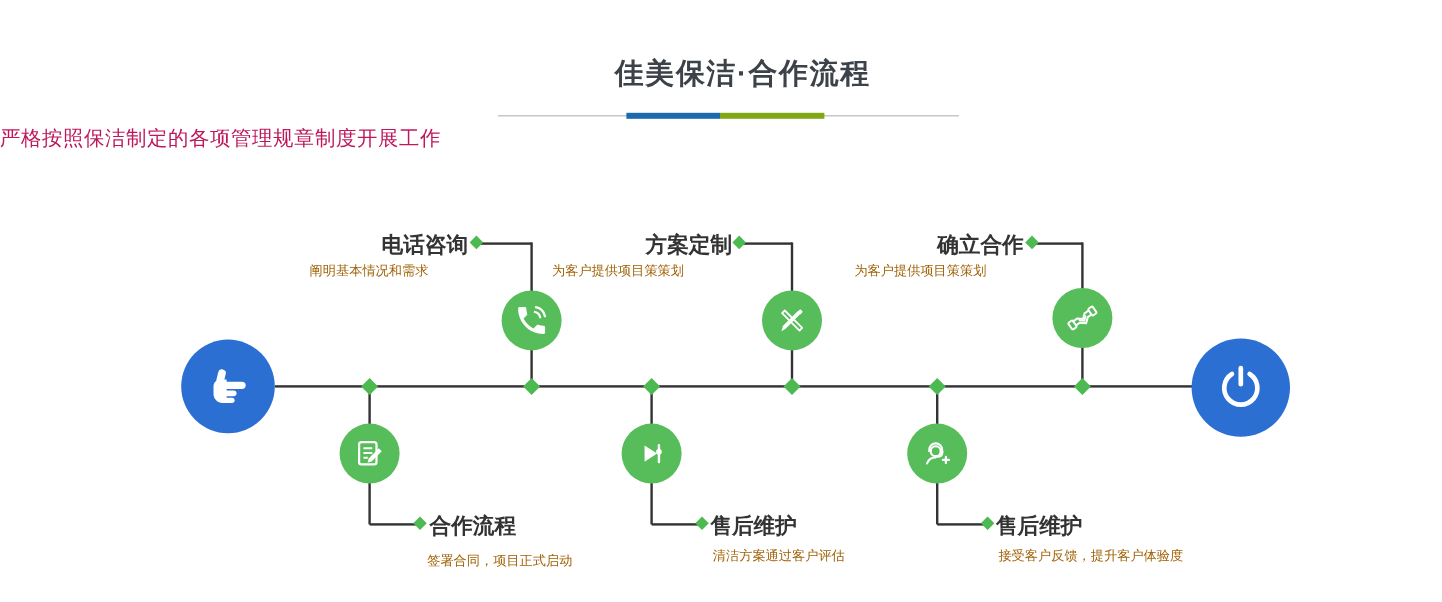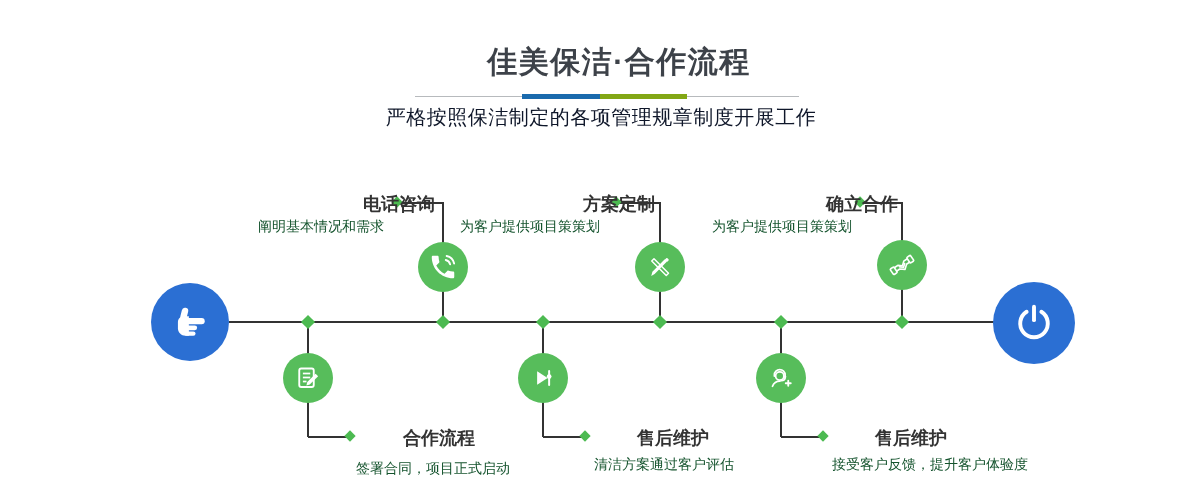--- a/index.html
+++ b/index.html
@@ -1,40 +1,40 @@
 <!DOCTYPE html>
 <html><head>
 <meta charset="utf-8">
 <style>
   html,body{margin:0;padding:0;background:#fff;}
   .stage{position:relative;width:1202px;height:502px;background:#ffffff;overflow:hidden;
          font-family:"Liberation Sans",sans-serif;}
   
   .hdr-title{position:absolute;left:0;right:0;top:44px;text-align:center;
-             font-size:30px;line-height:36px;font-weight:700;color:#3d4249;letter-spacing:1.5px;padding-left:36px;}
+             font-size:24px;line-height:36px;font-weight:700;color:#3d4249;letter-spacing:1.5px;padding-left:36px;}
   .hdr-divider{position:absolute;left:415px;top:94px;width:384px;height:5px;}
   .hdr-divider .thin{position:absolute;left:0;right:0;top:2px;height:1px;background:#b7babd;}
   .hdr-divider .seg-blue{position:absolute;left:107px;top:0;width:78px;height:4.5px;background:#1a6aad;}
   .hdr-divider .seg-green{position:absolute;left:185px;top:0;width:87px;height:4.5px;background:#82a715;}
-  .hdr-sub{position:absolute;left:0;right:0;top:104px;text-align:center;
-           font-size:20px;color:#0f172a;letter-spacing:0.5px;}
+  .hdr-sub{position:absolute;left:0;right:0;top:104px;text-align:left;
+           font-size:17px;color:#be185d;letter-spacing:0.5px;}
   
   .mainline{position:absolute;left:229px;top:321px;width:765px;height:1.6px;background:#333;z-index:1;}
   .vline{position:absolute;width:1.6px;background:#333;z-index:1;}
   .hline{position:absolute;height:1.6px;background:#333;z-index:1;}
   .diamond{position:absolute;width:10px;height:10px;background:#4cba51;transform:rotate(45deg);z-index:3;}
   .diamond-sm{width:8px;height:8px;}
   .circle-green{position:absolute;width:50px;height:50px;border-radius:50%;background:#57bd5b;
                 display:flex;align-items:center;justify-content:center;z-index:2;}
   .circle-blue{position:absolute;border-radius:50%;background:#2b6fd3;
                display:flex;align-items:center;justify-content:center;z-index:2;}
   .endpoint-left{left:151px;top:283px;width:78px;height:78px;}
   .endpoint-right{left:993px;top:282px;width:82px;height:82px;}
-  .step-title{position:absolute;font-size:18px;font-weight:700;color:#333;z-index:3;white-space:nowrap;margin-left:45px;}
-  .step-sub{position:absolute;font-size:14px;color:#14532d;z-index:3;white-space:nowrap;}
+  .step-title{position:absolute;font-size:18px;font-weight:700;color:#333;z-index:3;white-space:nowrap;}
+  .step-sub{position:absolute;font-size:11px;color:#a16207;z-index:3;white-space:nowrap;}
 </style>
 </head>
 <body>
 
 <div class="stage">
 
   <div class="hdr-title">佳美保洁·合作流程</div>
   <div class="hdr-divider">
     <div class="thin"></div>
     <div class="seg-blue"></div>

